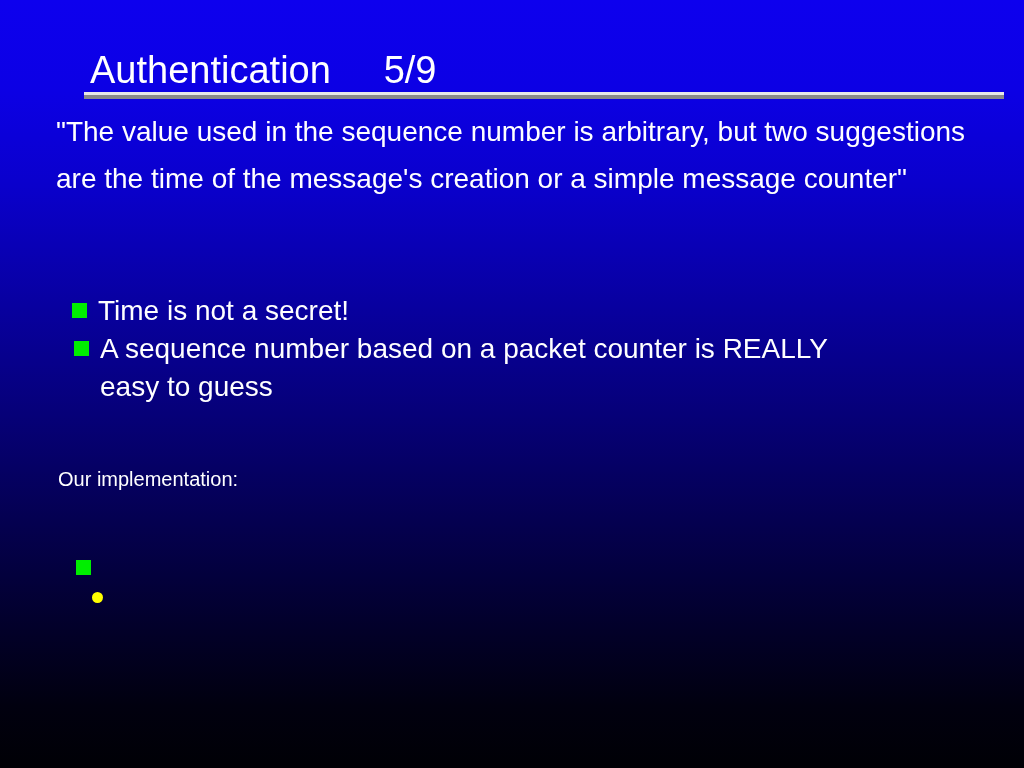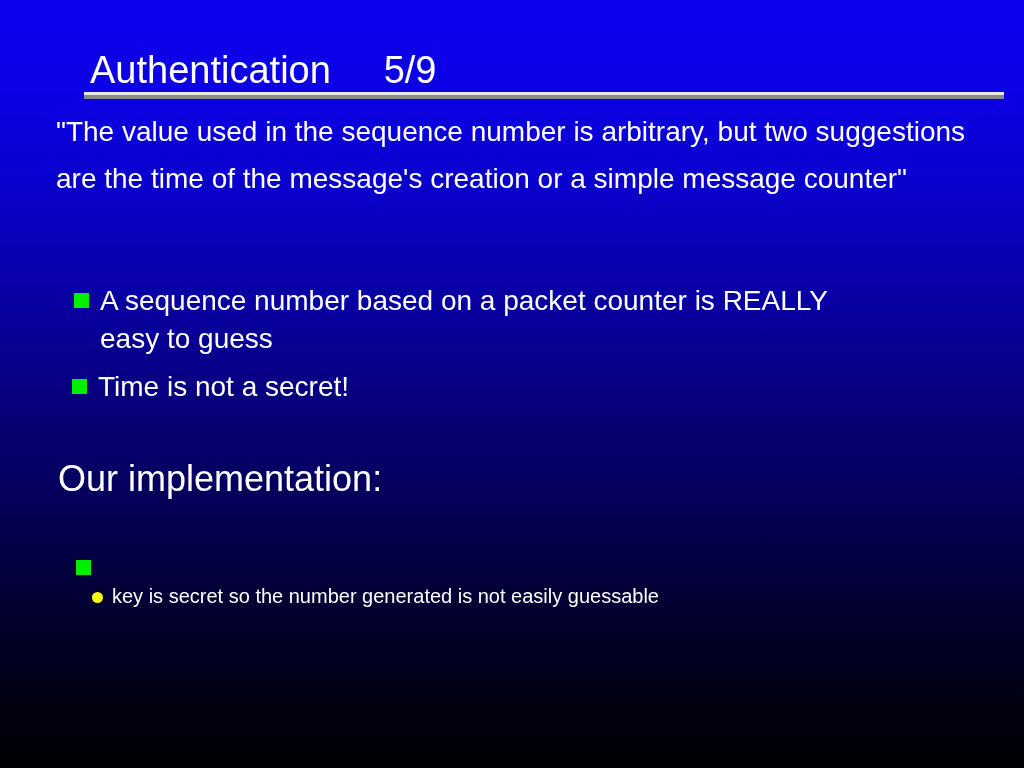--- a/index.html
+++ b/index.html
@@ -105,21 +105,21 @@
     color: #ffffff;
   }
   #bullet-1 .bullet-text { width: 745px; }
   #bullet-2 { margin-top: 10px; margin-left: -2px; }
 
   
   #our-impl {
     position: absolute;
     left: 58px;
     top: 460px;
-    font-size: 36px;
+    font-size: 20px;
     line-height: 38px;
     color: #ffffff;
   }
 
   
   #group-two {
     position: absolute;
     left: 76px;
     top: 549px;
     width: 910px;
@@ -157,35 +157,34 @@
     <div id="title-text">Authentication     5/9</div>
     <div id="title-rule">
       <div class="rule-hi"></div>
       <div class="rule-lo"></div>
     </div>
   </div>
 
   <div id="quote">"The value used in the sequence number is arbitrary, but two suggestions are the time of the message's creation or a simple message counter"</div>
 
   <div id="group-one">
+    <div class="bullet-row" id="bullet-2">
+      <span class="sq-bullet"></span>
+      <span class="bullet-text">Time is not a secret!</span>
+    </div>
     <div class="bullet-row" id="bullet-1">
       <span class="sq-bullet"></span>
       <span class="bullet-text">A sequence number based on a packet counter is REALLY easy to guess</span>
-    </div>
-    <div class="bullet-row" id="bullet-2">
-      <span class="sq-bullet"></span>
-      <span class="bullet-text">Time is not a secret!</span>
     </div>
   </div>
 
   <div id="our-impl">Our implementation:</div>
 
   <div id="group-two">
     <div class="bullet-row" id="bullet-3">
       <span class="sq-bullet"></span>
     </div>
     <div id="sub-bullet-row">
       <span class="dot-bullet"></span>
-      <span class="sub-bullet-text">key is secret so the number generated is not easily guessable</span>
     </div>
   </div>
 
 </div>
 
 </body></html>

